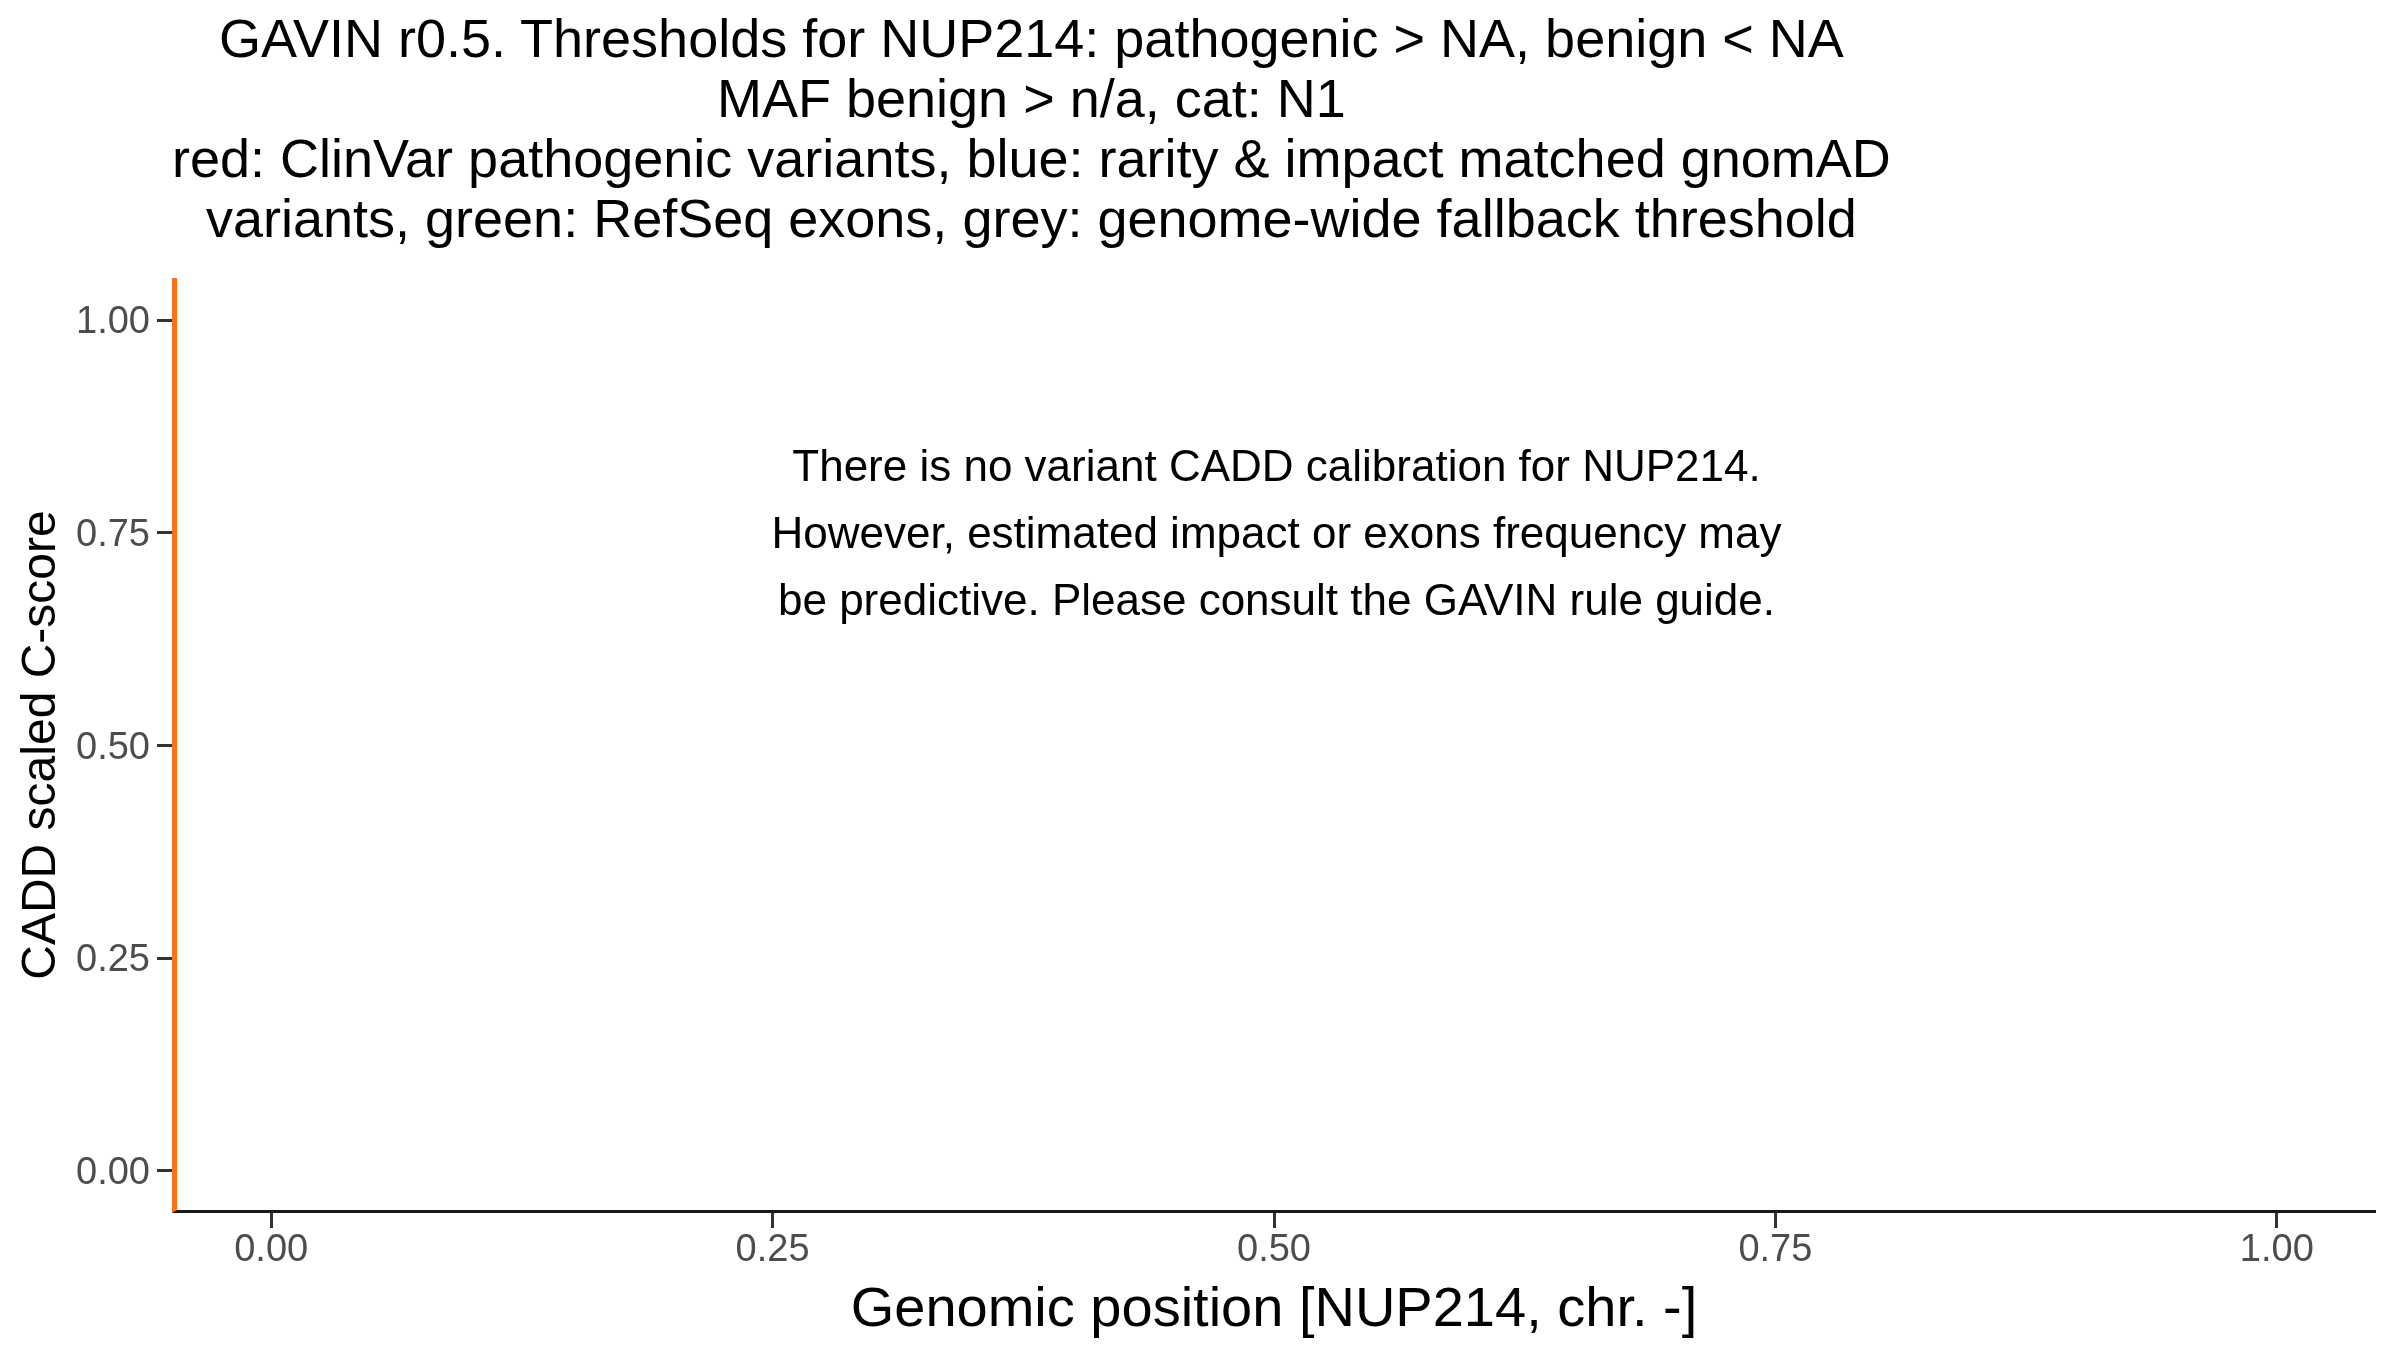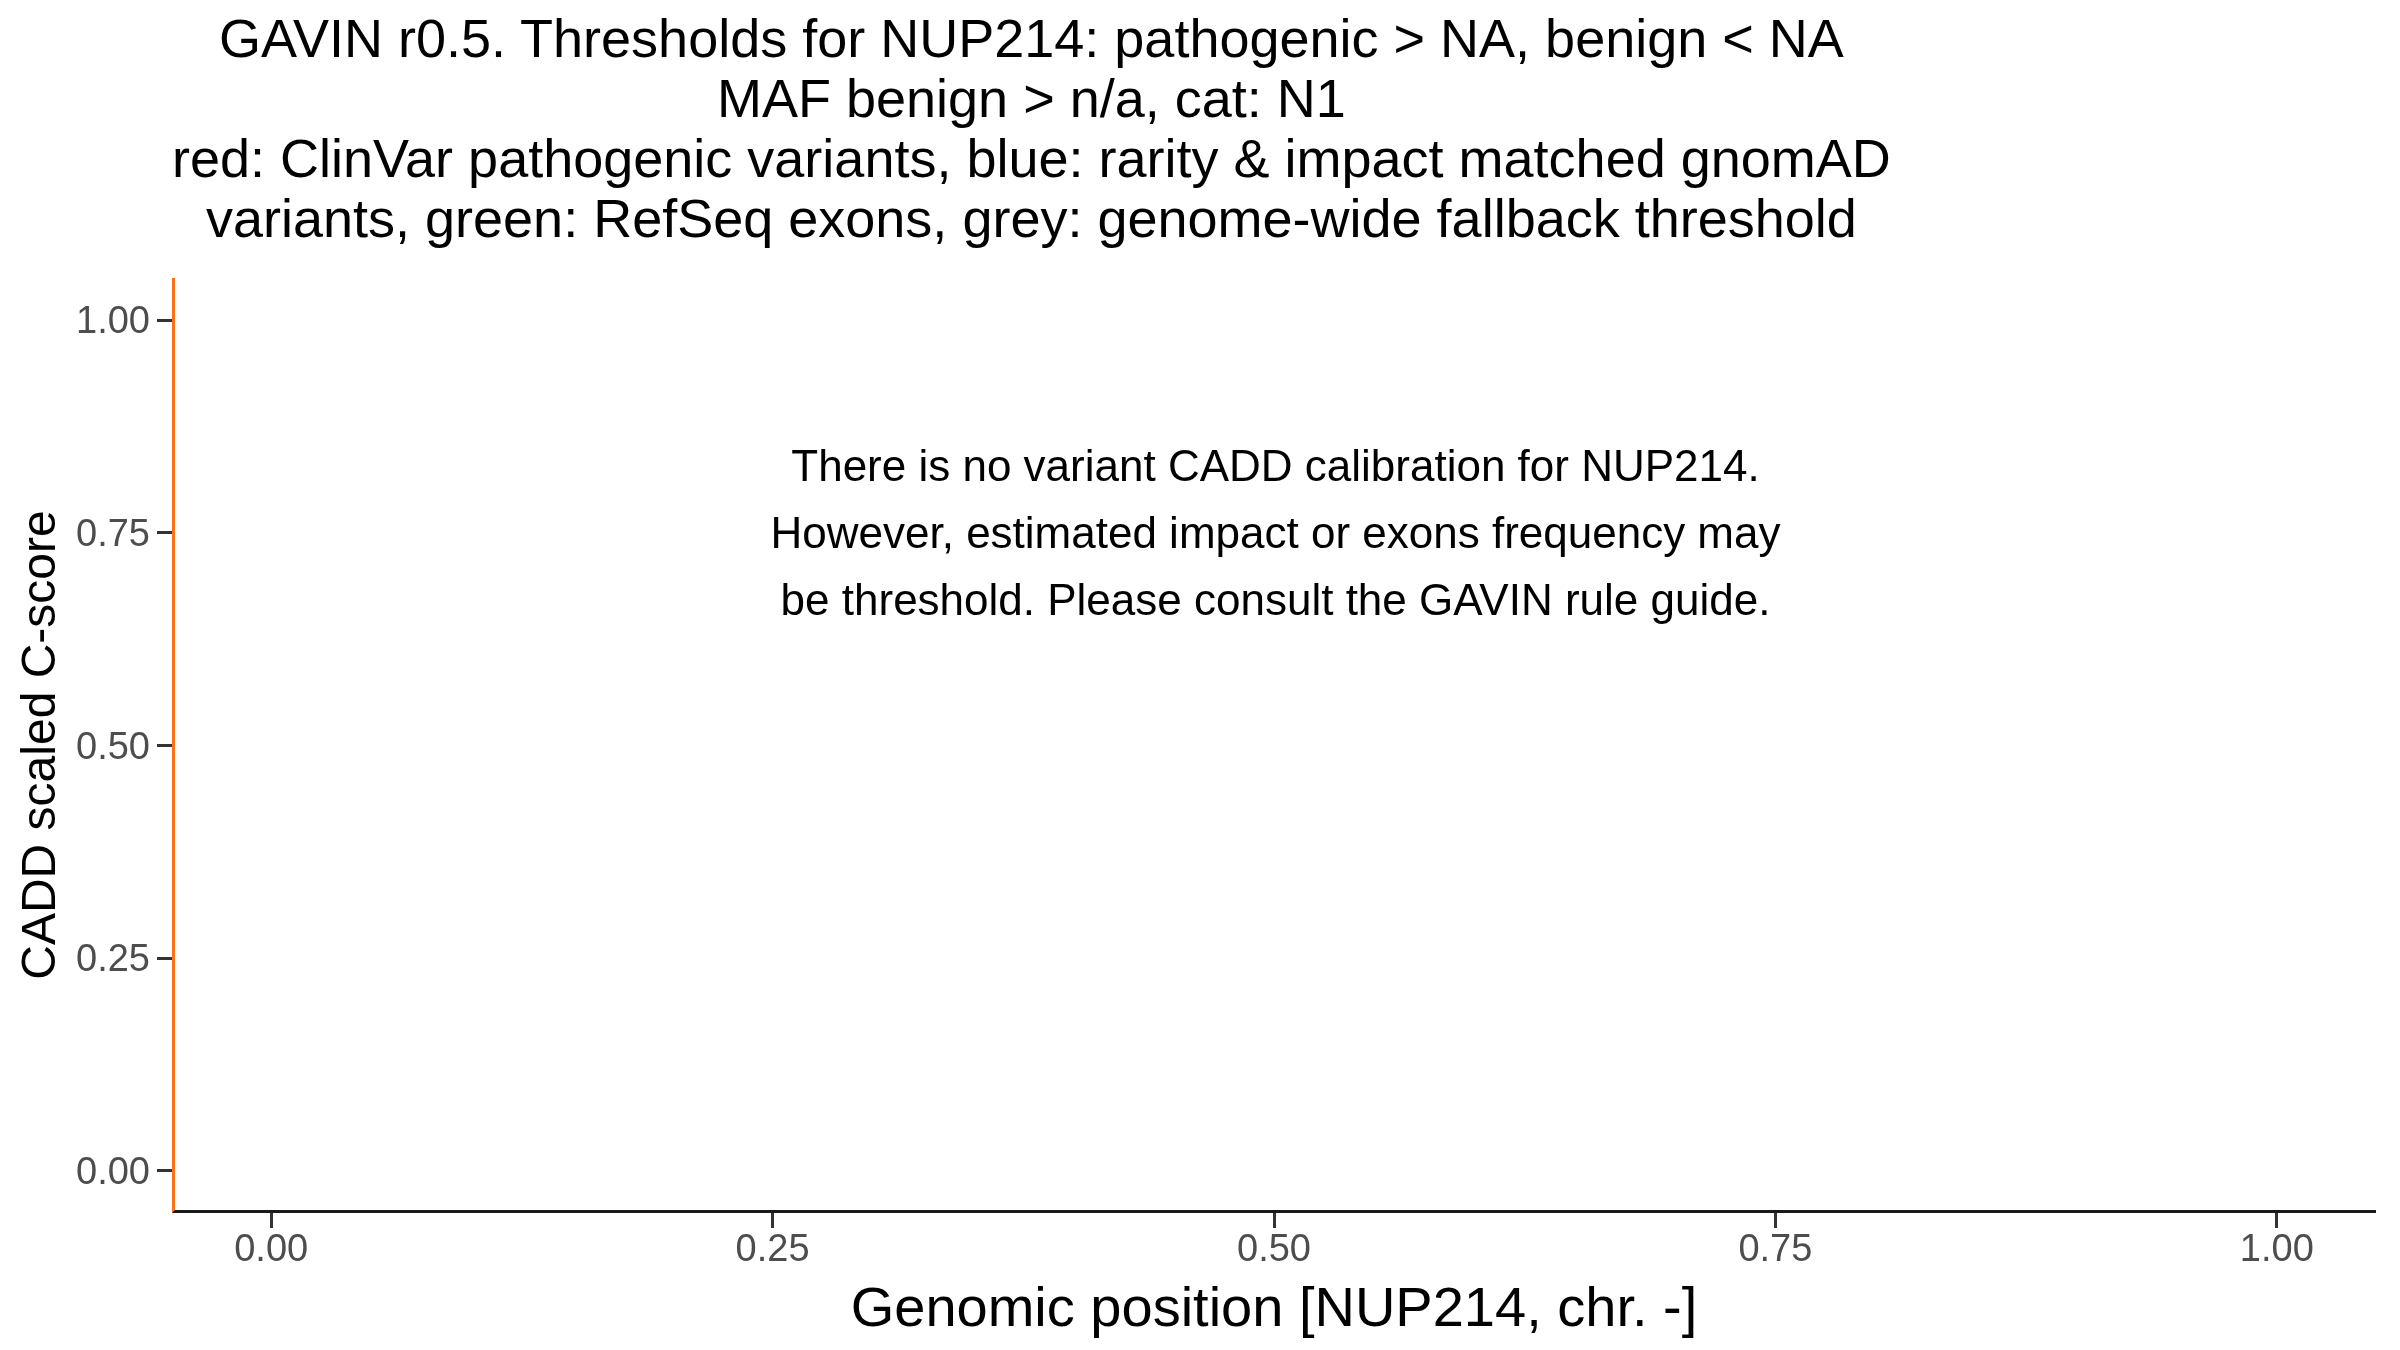--- a/index.html
+++ b/index.html
@@ -26,21 +26,21 @@
     white-space: nowrap;
     text-align: center;
   }
   .panel {
     position: absolute;
     left: 172px;
     top: 278px;
     width: 2204px;
     height: 935px;
     box-sizing: border-box;
-    border-left: 3px solid #f97316;
+    border-left: 5px solid #f97316;
     border-bottom: 3px solid #1a1a1a;
     background: #ffffff;
   }
   .annotation {
     position: absolute;
     transform: translate(-50%, -50%);
     text-align: center;
     font-size: 44px;
     line-height: 67px;
     color: #000000;
@@ -96,21 +96,21 @@
     <div>red: ClinVar pathogenic variants, blue: rarity &amp; impact matched gnomAD</div>
     <div>variants, green: RefSeq exons, grey: genome-wide fallback threshold</div>
   </div>
 
   <div class="y-axis-title">CADD scaled C-score</div>
 
   <div class="panel">
     <div class="annotation" id="annotation" style="left: 50%; top: 27.25%;">
       <div>There is no variant CADD calibration for NUP214.</div>
       <div>However, estimated impact or exons frequency may</div>
-      <div>be threshold. Please consult the GAVIN rule guide.</div>
+      <div>be predictive. Please consult the GAVIN rule guide.</div>
     </div>
   </div>
 
   <div id="y-axis">
       <div class="tick-mark" style="left: 157px; top: 1169.43px; width: 15px; height: 3px; background: rgb(51, 51, 51);"></div>
       <div class="tick-label y-tick-label" style="top: 1170.92px;">0.00</div>
       <div class="tick-mark" style="left: 157px; top: 956.712px; width: 15px; height: 3px; background: rgb(51, 51, 51);"></div>
       <div class="tick-label y-tick-label" style="top: 958.212px;">0.25</div>
       <div class="tick-mark" style="left: 157px; top: 744px; width: 15px; height: 3px; background: rgb(51, 51, 51);"></div>
       <div class="tick-label y-tick-label" style="top: 745.5px;">0.50</div>

